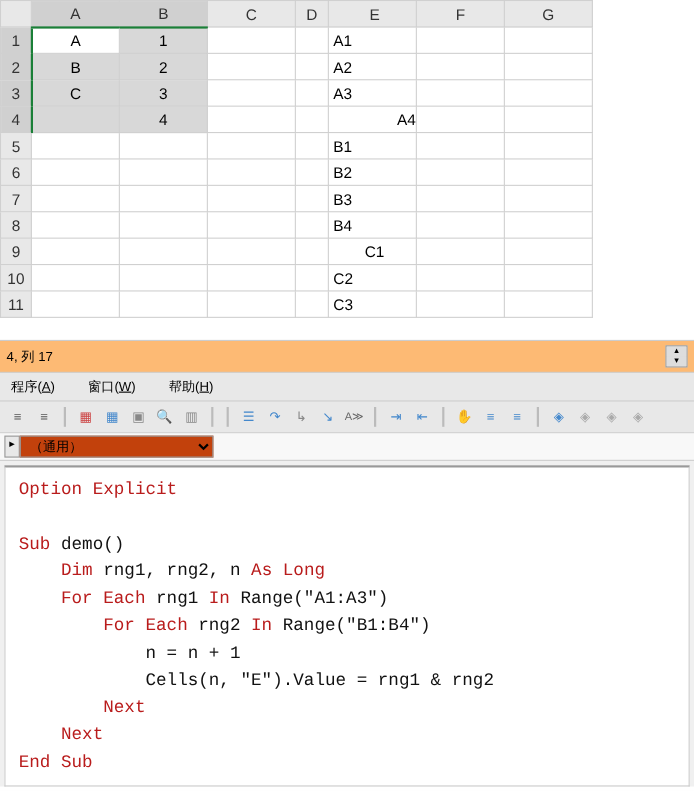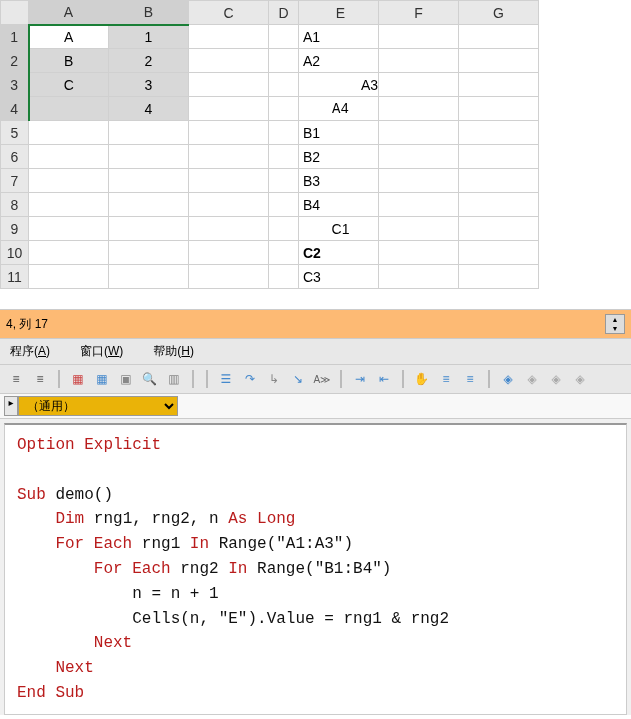--- a/index.html
+++ b/index.html
@@ -42,21 +42,21 @@
     .menu-bar { display: flex; gap: 22px; font-size: 12px; padding: 2px 6px; background: #e8e8e8; }
     .menu-item { padding: 2px 4px; cursor: pointer; }
     .menu-item u { text-decoration: underline; }
 
     .toolbar { display: flex; gap: 4px; padding: 4px 6px; background: #e8e8e8; border-top: 1px solid #ccc; border-bottom: 1px solid #ccc; flex-wrap: wrap; align-items:center;}
     .toolbar-btn { width: 20px; height: 20px; display: flex; align-items: center; justify-content: center; font-size: 12px; cursor: pointer; color: #555; }
     .toolbar-divider { width: 2px; height: 18px; background: #bbb; margin: 0 4px; }
 
     .module-select-row { display:flex; padding: 2px 4px; background: #f8f8f8; border-bottom:1px solid #ccc;}
     .arrow-btn { width:14px; background:#e8e8e8; border:1px solid #999; font-size:10px; text-align:center;}
-    .module-select { font-size: 12px; padding: 1px 4px; border: 1px solid #999; background: #eab308; width: 160px; }
+    .module-select { font-size: 12px; padding: 1px 4px; border: 1px solid #999; background: #c2410c; width: 176px; }
 
     .code-area {
       background: #fff;
       border: 1px solid #ccc;
       padding: 8px 12px;
       font-family: 'Courier New', monospace;
       font-size: 16px;
       line-height: 1.55;
       white-space: pre;
       border-top: 2px solid #999;
@@ -100,31 +100,31 @@
     <td class="col-E" style="text-align:left;padding-left:4px;">A2</td>
     <td class="col-F"></td>
     <td class="col-G"></td>
   </tr>
   <tr>
     <th class="row-header sel">3</th>
     <td class="col-A selected selection-border-left">C</td>
     <td class="col-B selected selection-border-right">3</td>
     <td class="col-C"></td>
     <td class="col-D"></td>
-    <td class="col-E" style="text-align:right;padding-left:4px;">A3</td>
+    <td class="col-E" style="text-align:left;padding-left:4px;">A3</td>
     <td class="col-F"></td>
     <td class="col-G"></td>
   </tr>
   <tr>
     <th class="row-header sel">4</th>
     <td class="col-A selected selection-border-left selection-border-bottom"></td>
     <td class="col-B selected selection-border-right selection-border-bottom">4</td>
     <td class="col-C"></td>
     <td class="col-D"></td>
-    <td class="col-E" style="text-align:center;padding-left:4px;font-family:Liberation Mono, monospace;">A4</td>
+    <td class="col-E" style="text-align:right;padding-left:4px;">A4</td>
     <td class="col-F"></td>
     <td class="col-G"></td>
   </tr>
   <tr>
     <th class="row-header">5</th>
     <td class="col-A"></td>
     <td class="col-B"></td>
     <td class="col-C"></td>
     <td class="col-D"></td>
     <td class="col-E" style="text-align:left;padding-left:4px;">B1</td>
@@ -170,21 +170,21 @@
     <td class="col-E" style="text-align:center;padding-left:4px;">C1</td>
     <td class="col-F"></td>
     <td class="col-G"></td>
   </tr>
   <tr>
     <th class="row-header">10</th>
     <td class="col-A"></td>
     <td class="col-B"></td>
     <td class="col-C"></td>
     <td class="col-D"></td>
-    <td class="col-E" style="text-align:left;padding-left:4px;font-weight:bold;">C2</td>
+    <td class="col-E" style="text-align:left;padding-left:4px;">C2</td>
     <td class="col-F"></td>
     <td class="col-G"></td>
   </tr>
   <tr>
     <th class="row-header">11</th>
     <td class="col-A"></td>
     <td class="col-B"></td>
     <td class="col-C"></td>
     <td class="col-D"></td>
     <td class="col-E" style="text-align:left;padding-left:4px;">C3</td>

